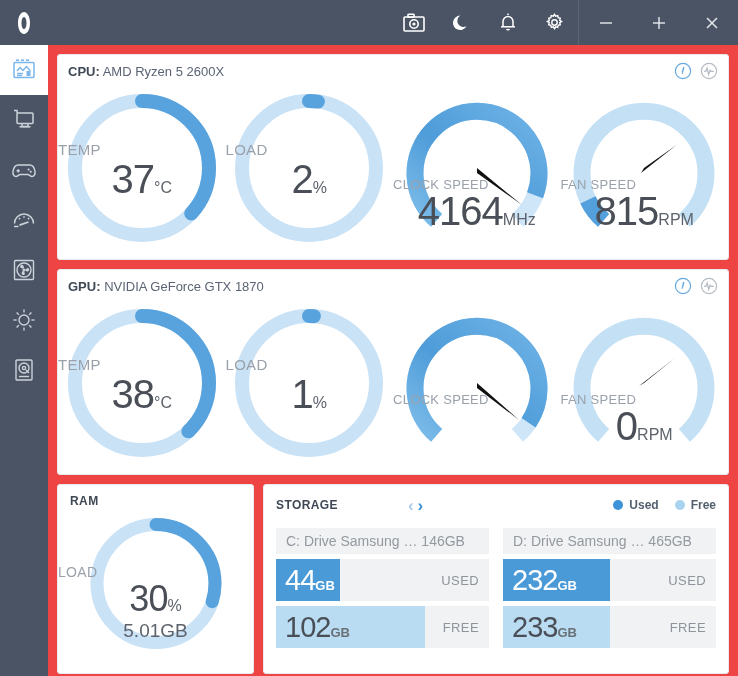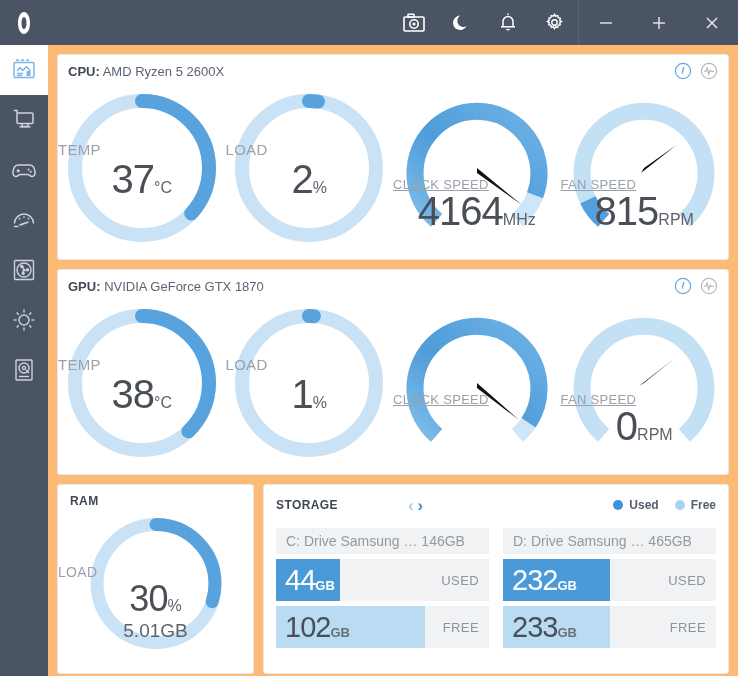--- a/index.html
+++ b/index.html
@@ -45,21 +45,21 @@
     display: flex; align-items: center; justify-content: center;
     color: #ccd2da;
   }
   .side-item.active { background: #ffffff; color: #6fb0e8; }
   .side-item svg { display: block; }
 
   
   .content {
     position: absolute; top: 45px; left: 48px;
     width: 690px; height: 631px;
-    background: #fdba74;
+    background: #ef4444;
     padding: 9px 9px 9px 9px;
   }
   .card {
     background: #ffffff;
     border: 1px solid #e6e9ee;
     border-radius: 3px;
   }
 
   .sect-head {
     position: relative;
@@ -99,21 +99,21 @@
   .ring-value .unit { font-size: 16px; color: #5d636c; }
   .ring-sub {
     position: absolute; left: 0; right: 0; text-align: center;
     font-size: 19px; color: #5d636c;
   }
 
   
   .donut .ring-label { top: 56px; }
   .donut .ring-value { top: 72px; }
   
-  .speedo .ring-label { top: 92px; font-size: 13px; text-decoration: underline; }
+  .speedo .ring-label { top: 92px; font-size: 13px; }
   .speedo .ring-value { top: 104px; }
 
   
   .bottom-row { display: flex; gap: 9px; height: 190px; }
   .ram-card { width: 197px; position: relative; }
   .ram-title {
     position: absolute; left: 12px; top: 9px;
     font-size: 12px; font-weight: bold; color: #3f4855; letter-spacing: .4px;
   }
   .ram-gauge { position: absolute; left: 50%; top: 26px; transform: translateX(-50%); }

